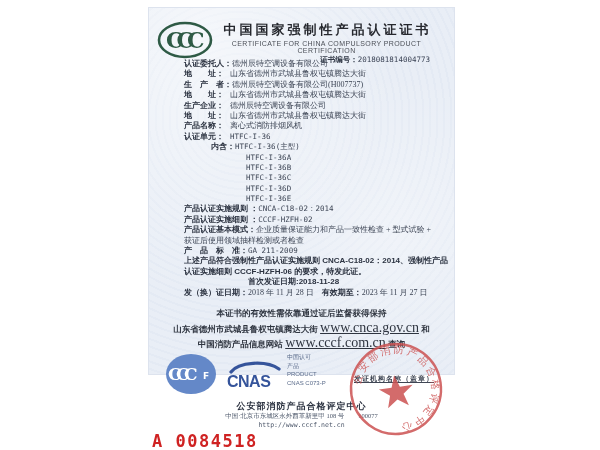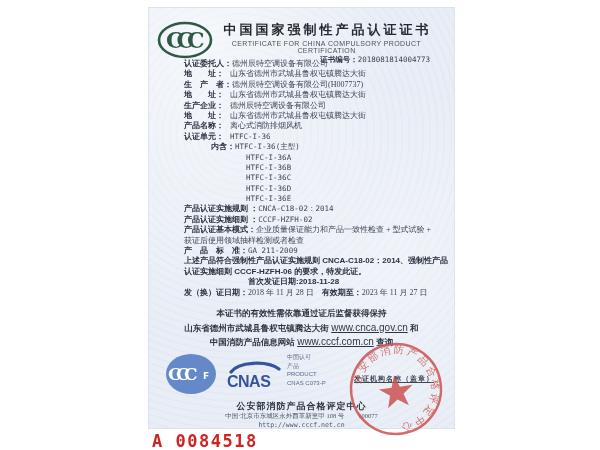--- a/index.html
+++ b/index.html
@@ -2,21 +2,21 @@
 <html><head>
 <meta charset="utf-8">
 <style>
   * { margin:0; padding:0; box-sizing:border-box; }
   html,body { width:600px; height:450px; background:#ffffff; overflow:hidden;
               font-family:"Liberation Serif","DejaVu Serif",serif; }
   .stage { position:relative; width:600px; height:450px; background:#fff; }
 
   
   .paper {
-    position:absolute; left:148px; top:7px; width:307px; height:422px;
+    position:absolute; left:148px; top:7px; width:307px; height:368px;
     background:
       radial-gradient(ellipse at 18% 8%, rgba(255,255,255,.55), rgba(255,255,255,0) 55%),
       radial-gradient(ellipse at 80% 60%, rgba(255,255,255,.35), rgba(255,255,255,0) 50%),
       repeating-radial-gradient(circle at 30% 30%, rgba(205,216,234,.18) 0 2px, rgba(233,238,246,0) 2px 7px),
       #e9eef6;
     border:1px solid #dde3ee;
     color:#2e3440;
     padding-left:8px;
   }
 
@@ -50,22 +50,22 @@
   .indent-model { padding-left:62px; }
   .indent-issue { padding-left:64px; }
   .bold-line { font-weight:bold; color:#2b3240;
                font-family:"Liberation Sans","DejaVu Sans",sans-serif; }
   .mono-sm { font-family:"DejaVu Sans Mono","Liberation Mono",monospace; font-size:7.5px; }
 
   
   .notice { position:absolute; left:0; right:0; top:299px; text-align:center;
             font-size:8.5px; line-height:13.5px; color:#2f3540;
             font-family:"Liberation Sans","DejaVu Sans",sans-serif; font-weight:bold; }
-  .notice .link { font-family:Liberation Sans, sans-serif;
-                  font-size:10px; text-decoration:underline; font-weight:normal; color:#2f3540;text-align:right; }
+  .notice .link { font-family:Liberation Serif, serif;
+                  font-size:14px; text-decoration:underline; font-weight:normal; color:#2f3540;text-align:right; }
 
   
   .cccf-logo { position:absolute; left:16px; top:345px; width:52px; height:42px; }
   .cnas-logo { position:absolute; left:76px; top:348px; width:58px; height:38px; }
   .cnas-caption { position:absolute; left:138px; top:345px; font-size:6px; line-height:8.5px;
                   color:#55priv6b8a; color:#5a6b8a;
                   font-family:"Liberation Sans","DejaVu Sans",sans-serif; }
   .seal-overlay { position:absolute; left:205px; top:366px; z-index:1; font-size:7px;
                   font-weight:bold; color:#3f4654; letter-spacing:1px; white-space:nowrap;text-decoration:underline; }
   .seal { position:absolute; left:197px; top:331px; width:100px; height:100px; z-index:2;

